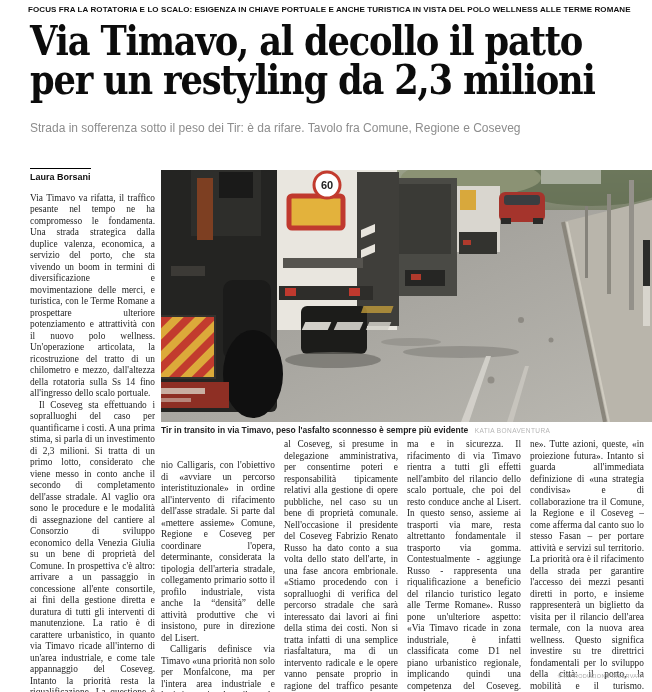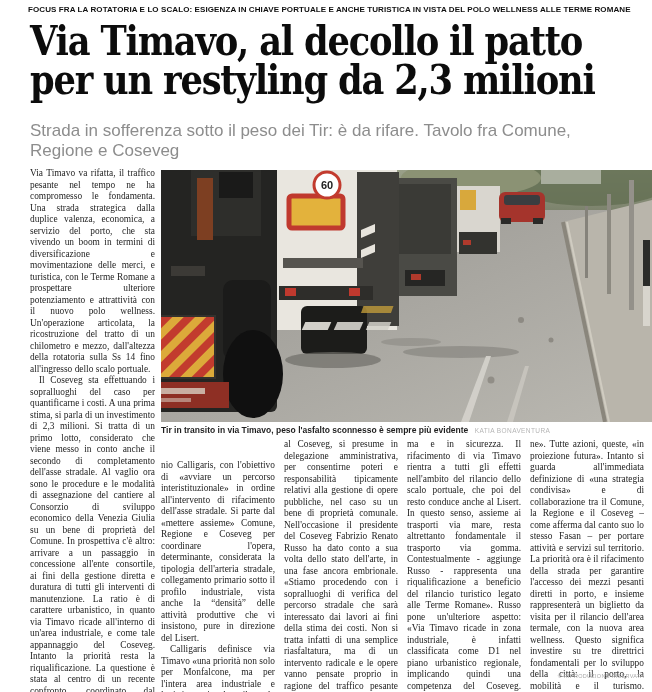--- a/index.html
+++ b/index.html
@@ -13,21 +13,21 @@
     letter-spacing:.1px; color:#101010; white-space:nowrap;
   }
   .headline {
     position:absolute; top:22px; left:30px; width:700px;
     font-family:"DejaVu Serif", serif; font-weight:700; font-size:41px;
     line-height:.96; letter-spacing:-1.4px; color:#0c0c0c;
     transform:scaleX(.86); transform-origin:left top;
   }
   .subhead {
     position:absolute; top:121px; left:30px; width:600px;
-    font-family:"Liberation Sans", sans-serif; font-size:17px; color:#8d8d8d;
+    font-family:"Liberation Sans", sans-serif; font-size:12px; color:#8d8d8d;
   }
   .col {
     position:absolute; font-size:9.4px; line-height:11.5px; text-align:justify;
     overflow:hidden; color:#1e1e1e;
   }
   .col p { margin:0; }
   .col p.indent { text-indent:9px; }
   .col1 { left:30px; top:168px; width:125px; height:524px; }
   .byline-wrap { margin-bottom:9px; }
   .byline {
@@ -55,20 +55,23 @@
 <div class="kicker">FOCUS FRA LA ROTATORIA E LO SCALO: ESIGENZA IN CHIAVE PORTUALE E ANCHE TURISTICA IN VISTA DEL POLO WELLNESS ALLE TERME ROMANE</div>
 
 <h1 class="headline" style="margin:0;">
   <span style="display:block;">Via Timavo, al decollo il patto</span>
   <span style="display:block;">per un restyling da 2,3 milioni</span>
 </h1>
 
 <div class="subhead">Strada in sofferenza sotto il peso dei Tir: è da rifare. Tavolo fra Comune, Regione e Coseveg</div>
 
 <div class="col col1">
+  <div class="byline-wrap">
+    <span class="byline">Laura Borsani</span>
+  </div>
   <p>Via Timavo va rifatta, il traffico pesante nel tempo ne ha compromesso le fondamenta. Una strada strategica dalla duplice valenza, economica, a servizio del porto, che sta vivendo un boom in termini di diversificazione e movimentazione delle merci, e turistica, con le Terme Romane a prospettare ulteriore potenziamento e attrattività con il nuovo polo wellness. Un'operazione articolata, la ricostruzione del tratto di un chilometro e mezzo, dall'altezza della rotatoria sulla Ss 14 fino all'ingresso dello scalo portuale.</p>
   <p class="indent">Il Coseveg sta effettuando i sopralluoghi del caso per quantificarne i costi. A una prima stima, si parla di un investimento di 2,3 milioni. Si tratta di un primo lotto, considerato che viene messo in conto anche il secondo di completamento dell'asse stradale. Al vaglio ora sono le procedure e le modalità di assegnazione del cantiere al Consorzio di sviluppo economico della Venezia Giulia su un bene di proprietà del Comune. In prospettiva c'è altro: arrivare a un passaggio in concessione all'ente consortile, ai fini della gestione diretta e duratura di tutti gli interventi di manutenzione. La ratio è di carattere urbanistico, in quanto via Timavo ricade all'interno di un'area industriale, e come tale appannaggio del Coseveg. Intanto la priorità resta la riqualificazione. La questione è stata al centro di un recente confronto, coordinato dal sindaco Luca Fasan, al quale hanno partecipato i rappresentanti del Coseveg, oltre al consigliere regionale Anto-</p>
 </div>
 
 <div class="photo-frame">
   <svg width="491" height="252" viewBox="0 0 491 252">
     <defs>
       <linearGradient id="gRoad" x1="0" y1="0" x2="1" y2="1">
         <stop offset="0" stop-color="#989691"></stop>
         <stop offset="1" stop-color="#bab8b1"></stop>

